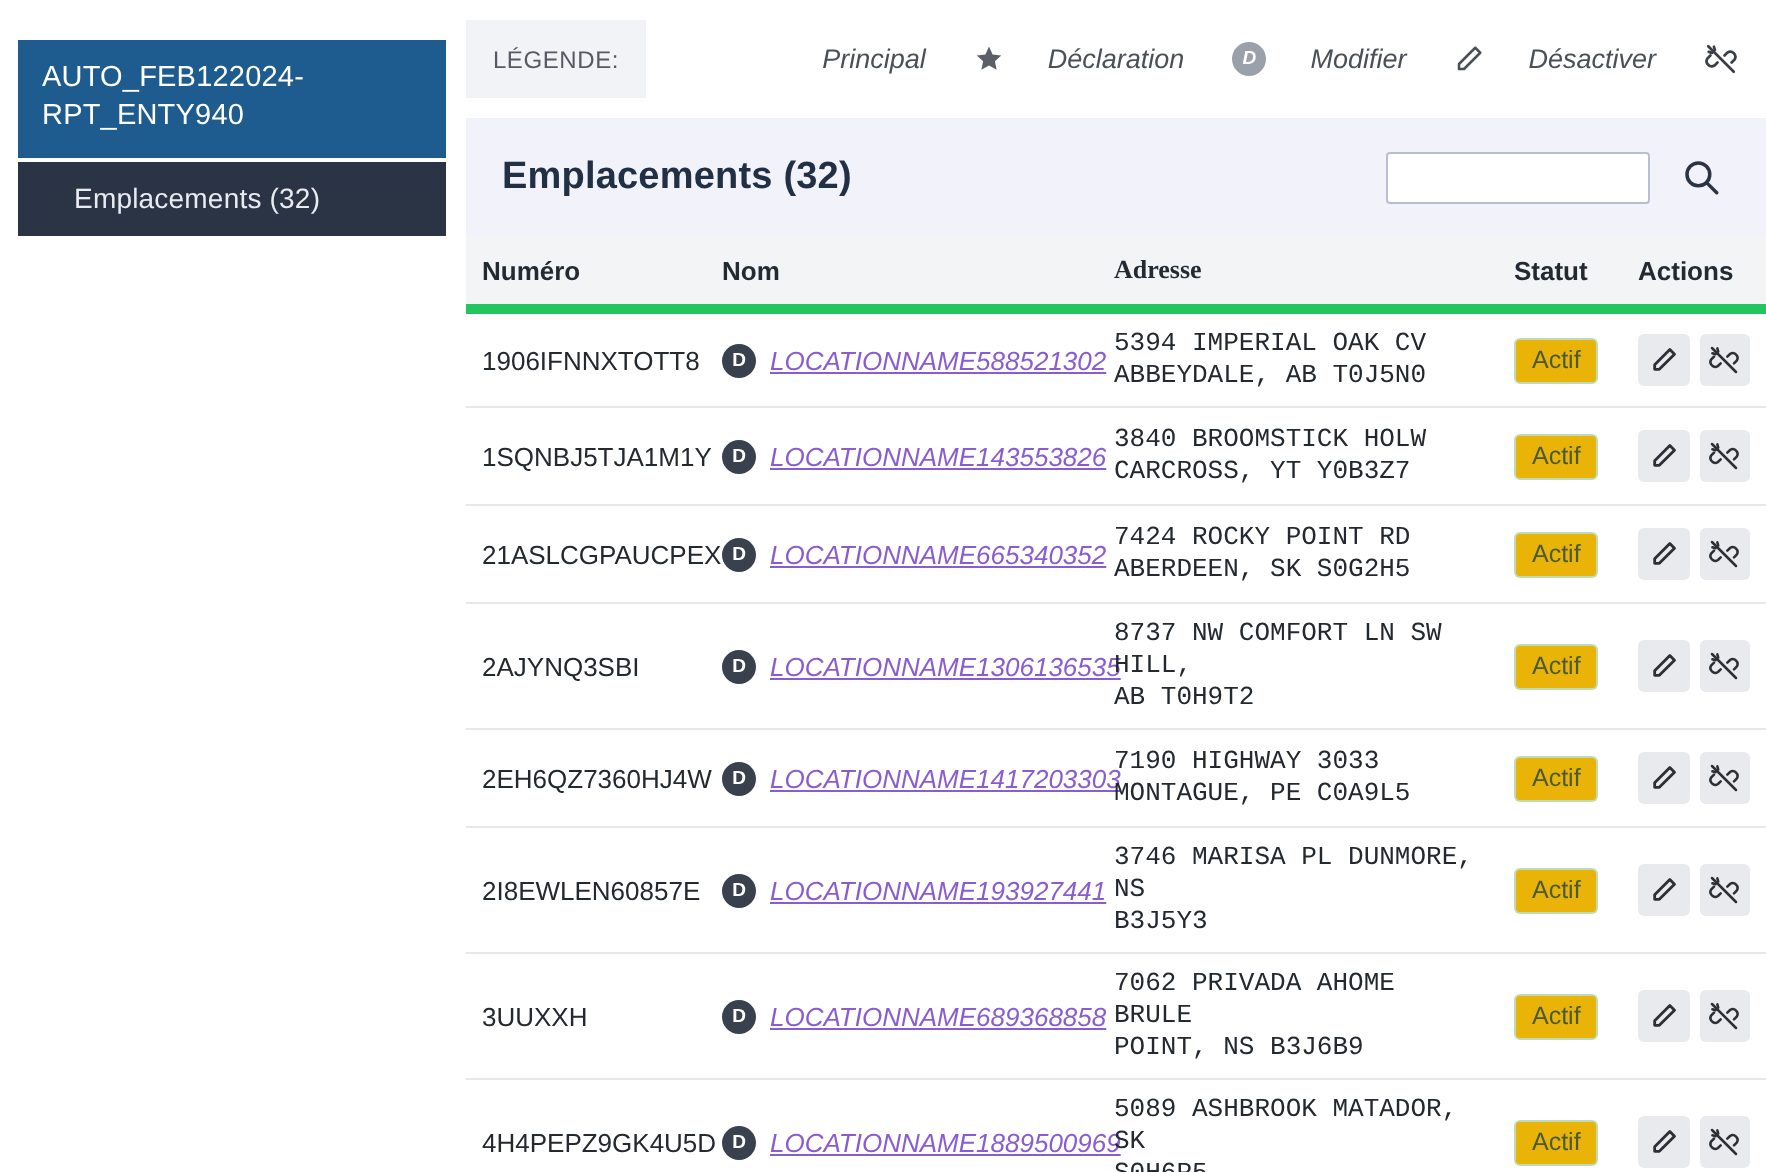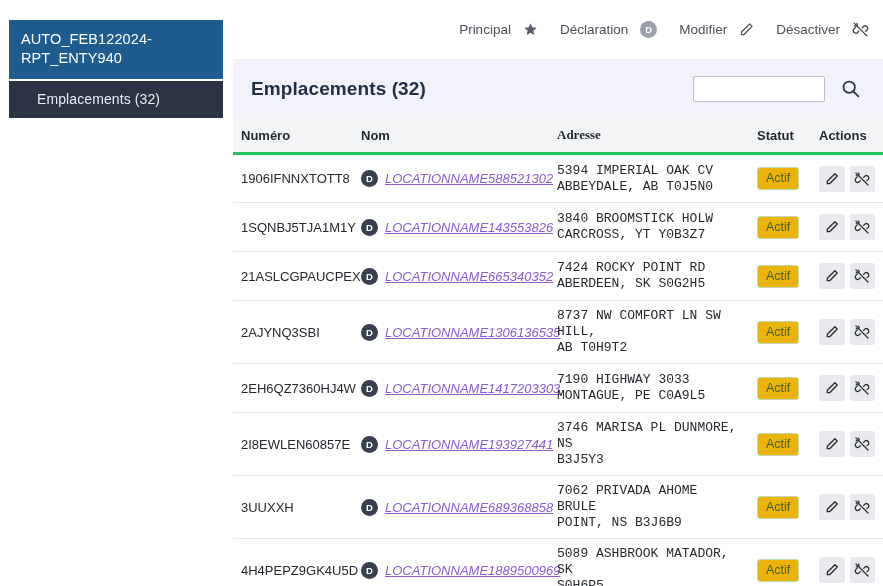--- a/index.html
+++ b/index.html
@@ -79,24 +79,25 @@
     flex: 1 1 auto;
     display: flex;
     align-items: center;
     justify-content: flex-end;
     gap: 22px;
     padding-right: 14px;
   }
   .legend-item {
     display: flex;
     align-items: center;
-    gap: 12px;
+    gap: 24px;
     font-size: 13.5px;
     color: #4a4f58;
     white-space: nowrap;
+    font-style: italic;
   }
   .legend-icon { display: inline-flex; align-items: center; }
   .badge-d-legend {
     width: 17px; height: 17px;
     border-radius: 50%;
     background: #9aa1ab;
     color: #ffffff;
     font-size: 9.5px;
     font-weight: bold;
     display: inline-flex;
@@ -156,21 +157,21 @@
     border-collapse: collapse;
     table-layout: fixed;
   }
   table.grid thead th {
     background: #f3f4f6;
     color: #242a33;
     font-size: 13px;
     font-weight: bold;
     text-align: left;
     padding: 9px 8px 9px 8px;
-    border-bottom: 3px solid #22c55e;
+    border-bottom: 5px solid #22c55e;
     height: 34px;
   }
   th.c-num { width: 120px; padding-left: 10px; }
   th.c-nom { width: 196px; }
   th.c-adr { width: 200px; font-family: Liberation Serif, serif; }
   th.c-sta { width: 62px; text-align: left; }
   th.c-act { width: 72px; text-align: left; }
 
   table.grid tbody td {
     border-bottom: 1px solid #e6e8ec;
@@ -234,20 +235,23 @@
 <div id="app">
 
   <aside class="sidebar">
     <div class="sidebar-header">AUTO_FEB122024-RPT_ENTY940</div>
     <div class="sidebar-item">Emplacements (32)</div>
   </aside>
 
   <main class="main">
 
     <div class="legend-bar">
+      <div class="legend-label-box">
+        <span class="legend-label">LÉGENDE:</span>
+      </div>
       <div class="legend-items">
 
         <div class="legend-item">
           <span>Principal</span>
           <span class="legend-icon">
             <svg width="15" height="15" viewBox="0 0 24 24" fill="#5a5f68">
               <path d="M12 2l2.9 6.3 6.9.8-5.1 4.7 1.4 6.8L12 17.2 5.9 20.6l1.4-6.8L2.2 9.1l6.9-.8z"></path>
             </svg>
           </span>
         </div>

